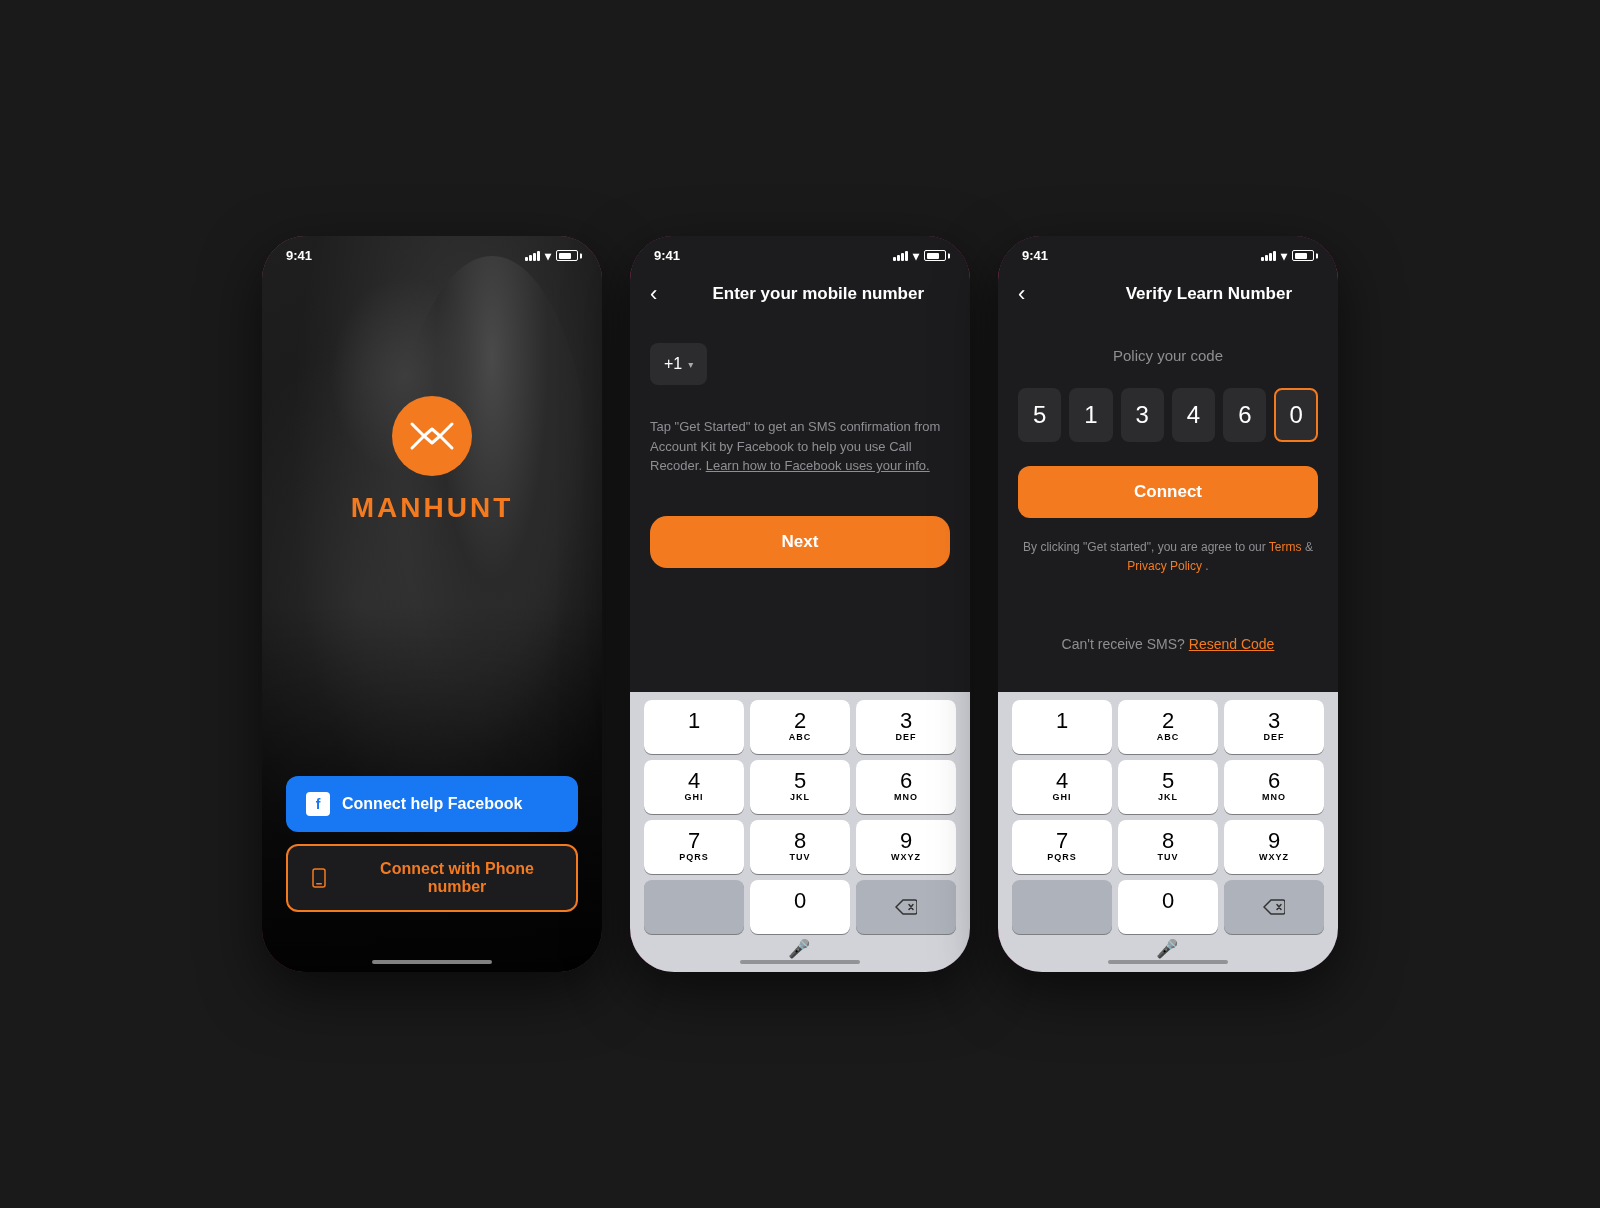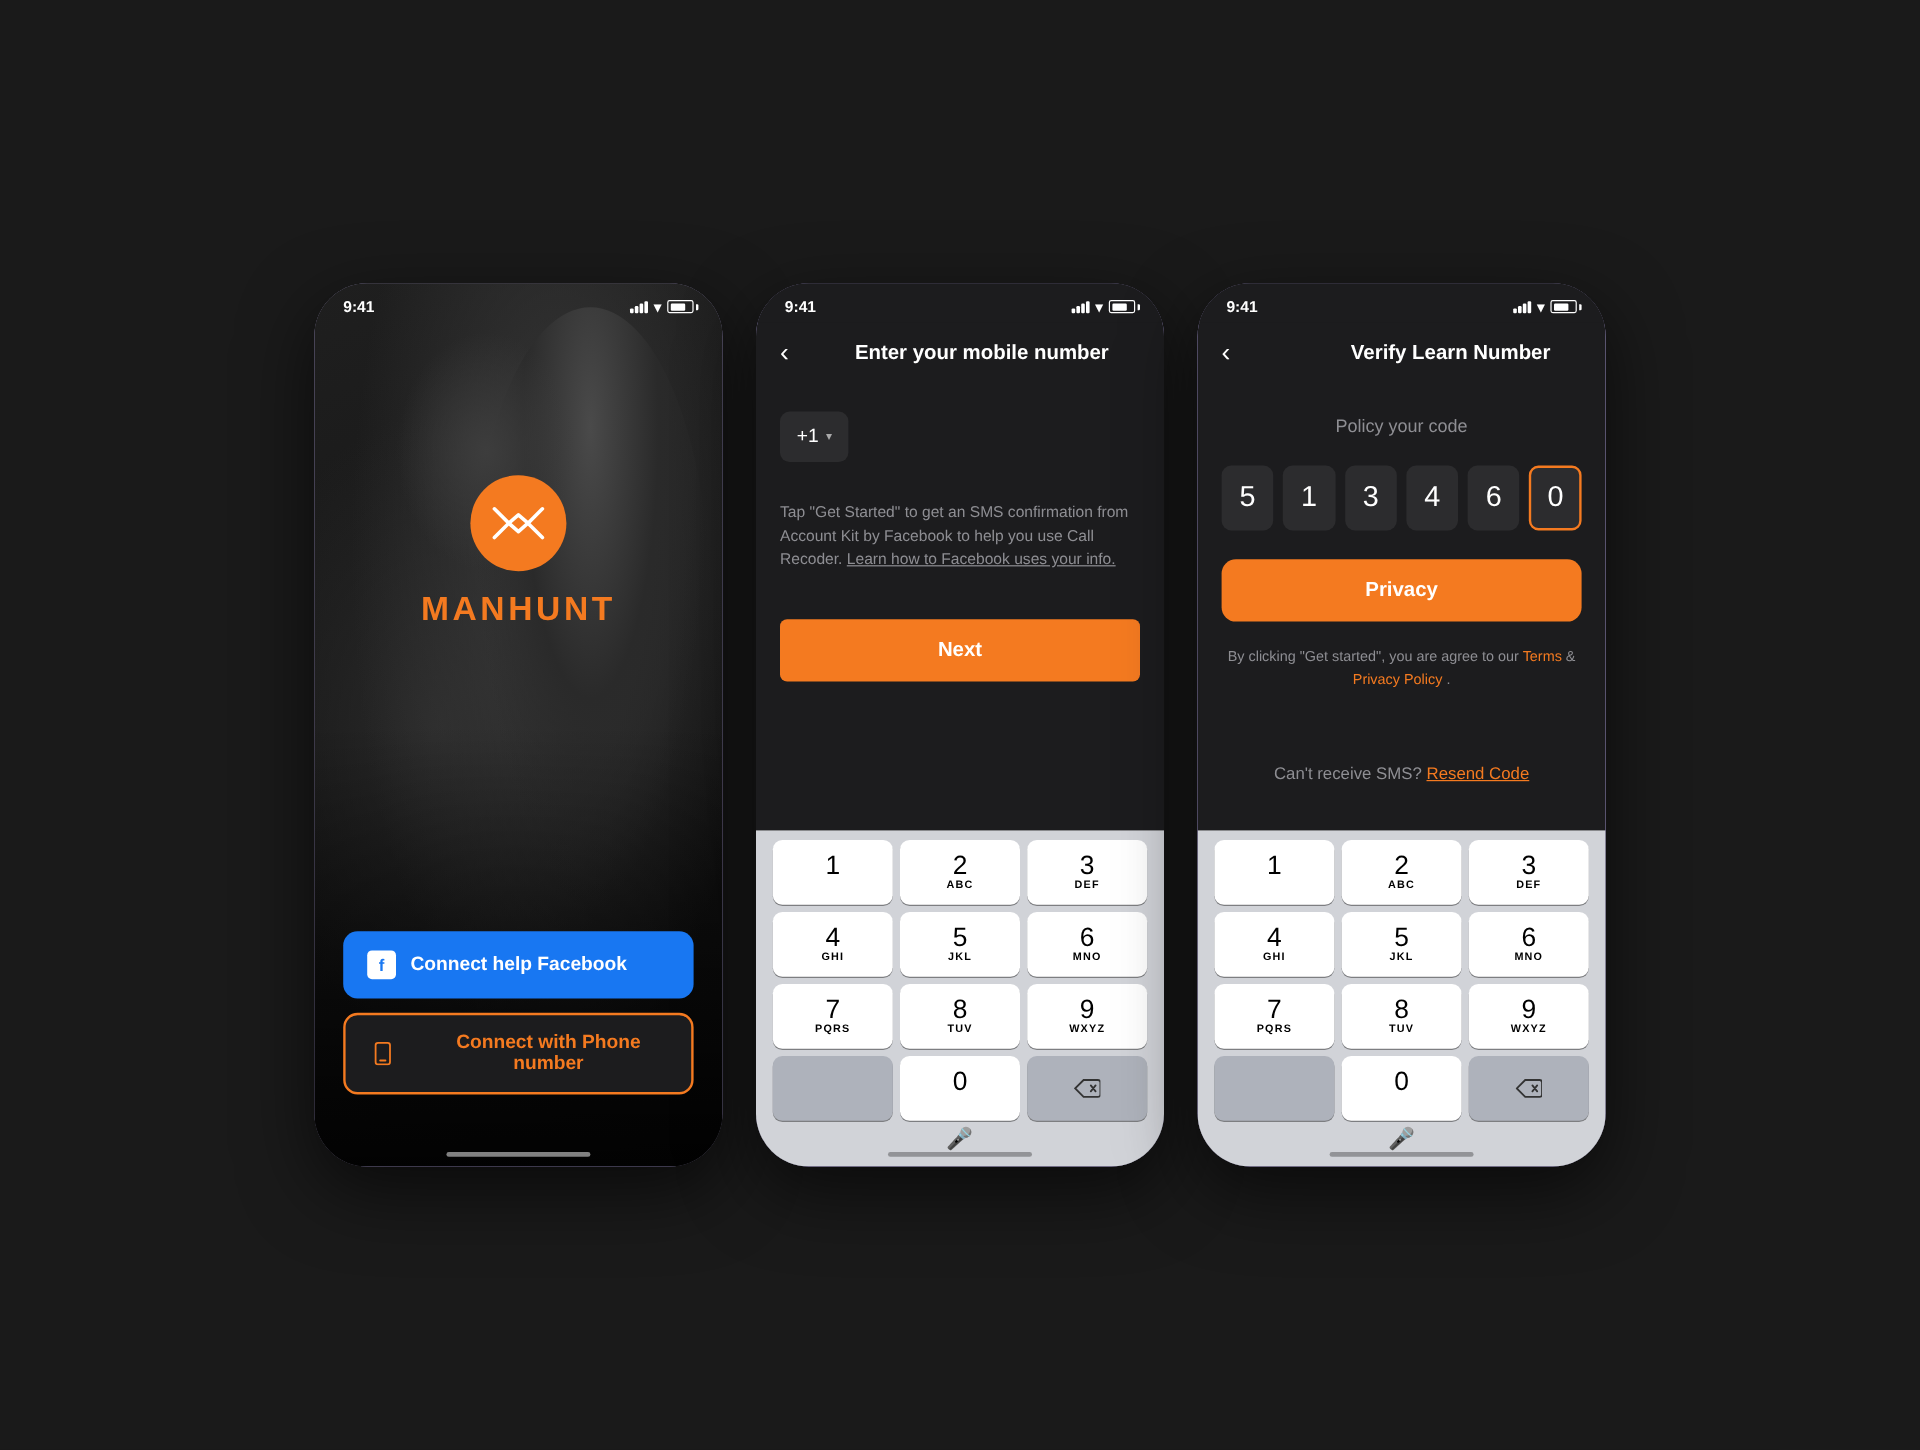--- a/index.html
+++ b/index.html
@@ -19,21 +19,21 @@
       justify-content: center;
     }
 
     
     .phone {
       width: 340px;
       border-radius: 44px;
       overflow: hidden;
       box-shadow: 0 20px 60px rgba(0,0,0,0.6);
       position: relative;
-      background: #c4b5fd;
+      background: #ec4899;
       flex-shrink: 0;
     }
 
     
     .status-bar {
       display: flex;
       justify-content: space-between;
       align-items: center;
       padding: 12px 24px 6px;
       color: white;
@@ -283,21 +283,21 @@
       color: #8e8e93;
       font-size: 13px;
       line-height: 1.5;
     }
     .sms-notice a { color: #8e8e93; text-decoration: underline; }
     .btn-next {
       margin: 24px 20px 4px;
       background: #F47A20;
       color: white;
       border: none;
-      border-radius: 6px;
+      border-radius: 17px;
       padding: 16px;
       font-size: 17px;
       font-weight: 600;
       cursor: pointer;
       width: calc(100% - 40px);
     }
 
     
     .keyboard {
       margin-top: auto;
@@ -617,21 +617,21 @@
           <div class="code-box">
             <span>6</span>
           </div>
           <div class="code-box active">
             <span>0</span>
           </div>
         </div>
 
         
         <button class="btn-continue">
-          <span>Privacy</span>
+          <span>Connect</span>
         </button>
 
         
         <div class="terms-text">
           <span>By clicking "Get started", you are agree to our</span>
           <a href="#" style="color:#F47A20;">Terms</a>
           <span> &amp; </span>
           <a href="#" style="color:#F47A20;">Privacy Policy</a>
           <span>.</span>
         </div>

